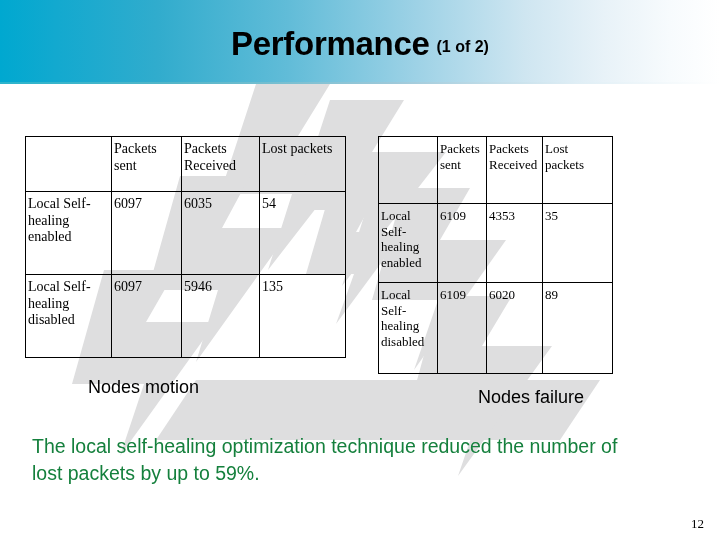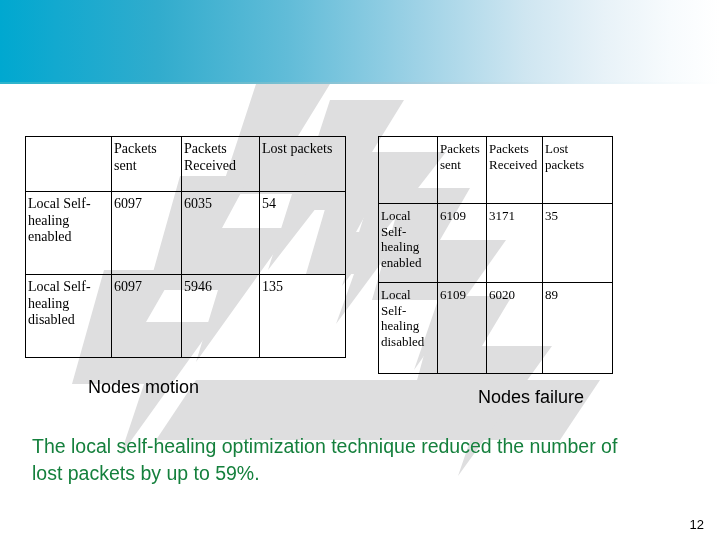--- a/index.html
+++ b/index.html
@@ -155,33 +155,36 @@
     font-size: 19.5px;
     line-height: 1.38;
     color: #15803d;
   }
 
   
   .page-number {
     position: absolute;
     right: 16px;
     bottom: 8px;
-    font-family: Liberation Sans, sans-serif;
+    font-family: Liberation Serif, serif;
     font-size: 13px;
     color: #000000;
   }
 </style>
 </head>
 <body>
 
 <div class="slide">
 
   <div class="header-band"></div>
   <div class="header-underline"></div>
 
+  <div class="slide-title">
+    <span class="main">Performance</span><span class="sub">(1 of 2)</span>
+  </div>
 
   <svg class="watermark" viewBox="0 0 720 456" xmlns="http://www.w3.org/2000/svg">
     <g fill="#dededf">
       <polygon points="256,0 330,0 298,52 372,52 268,186 292,110 220,110"></polygon>
       <polygon points="180,92 250,92 222,144 292,144 196,278 218,206 148,206"></polygon>
       <polygon points="104,186 176,186 146,238 216,238 120,372 144,300 72,300"></polygon>
       <polygon points="330,16 404,16 372,68 446,68 342,202 366,126 294,126"></polygon>
       <polygon points="404,104 470,104 440,156 506,156 414,286 438,216 372,216"></polygon>
       <polygon points="196,296 600,296 560,356 156,356"></polygon>
       <polygon points="440,212 512,212 482,262 552,262 458,392 482,322 410,322"></polygon>
@@ -228,21 +231,21 @@
     <tbody>
       <tr class="head-row">
         <td></td>
         <td>Packets sent</td>
         <td>Packets Received</td>
         <td>Lost packets</td>
       </tr>
       <tr class="body-row">
         <td class="cell-label">Local Self-healing enabled</td>
         <td>6109</td>
-        <td>3171</td>
+        <td>4353</td>
         <td>35</td>
       </tr>
       <tr class="body-row r2">
         <td class="cell-label">Local Self-healing disabled</td>
         <td>6109</td>
         <td>6020</td>
         <td>89</td>
       </tr>
     </tbody>
   </table>

